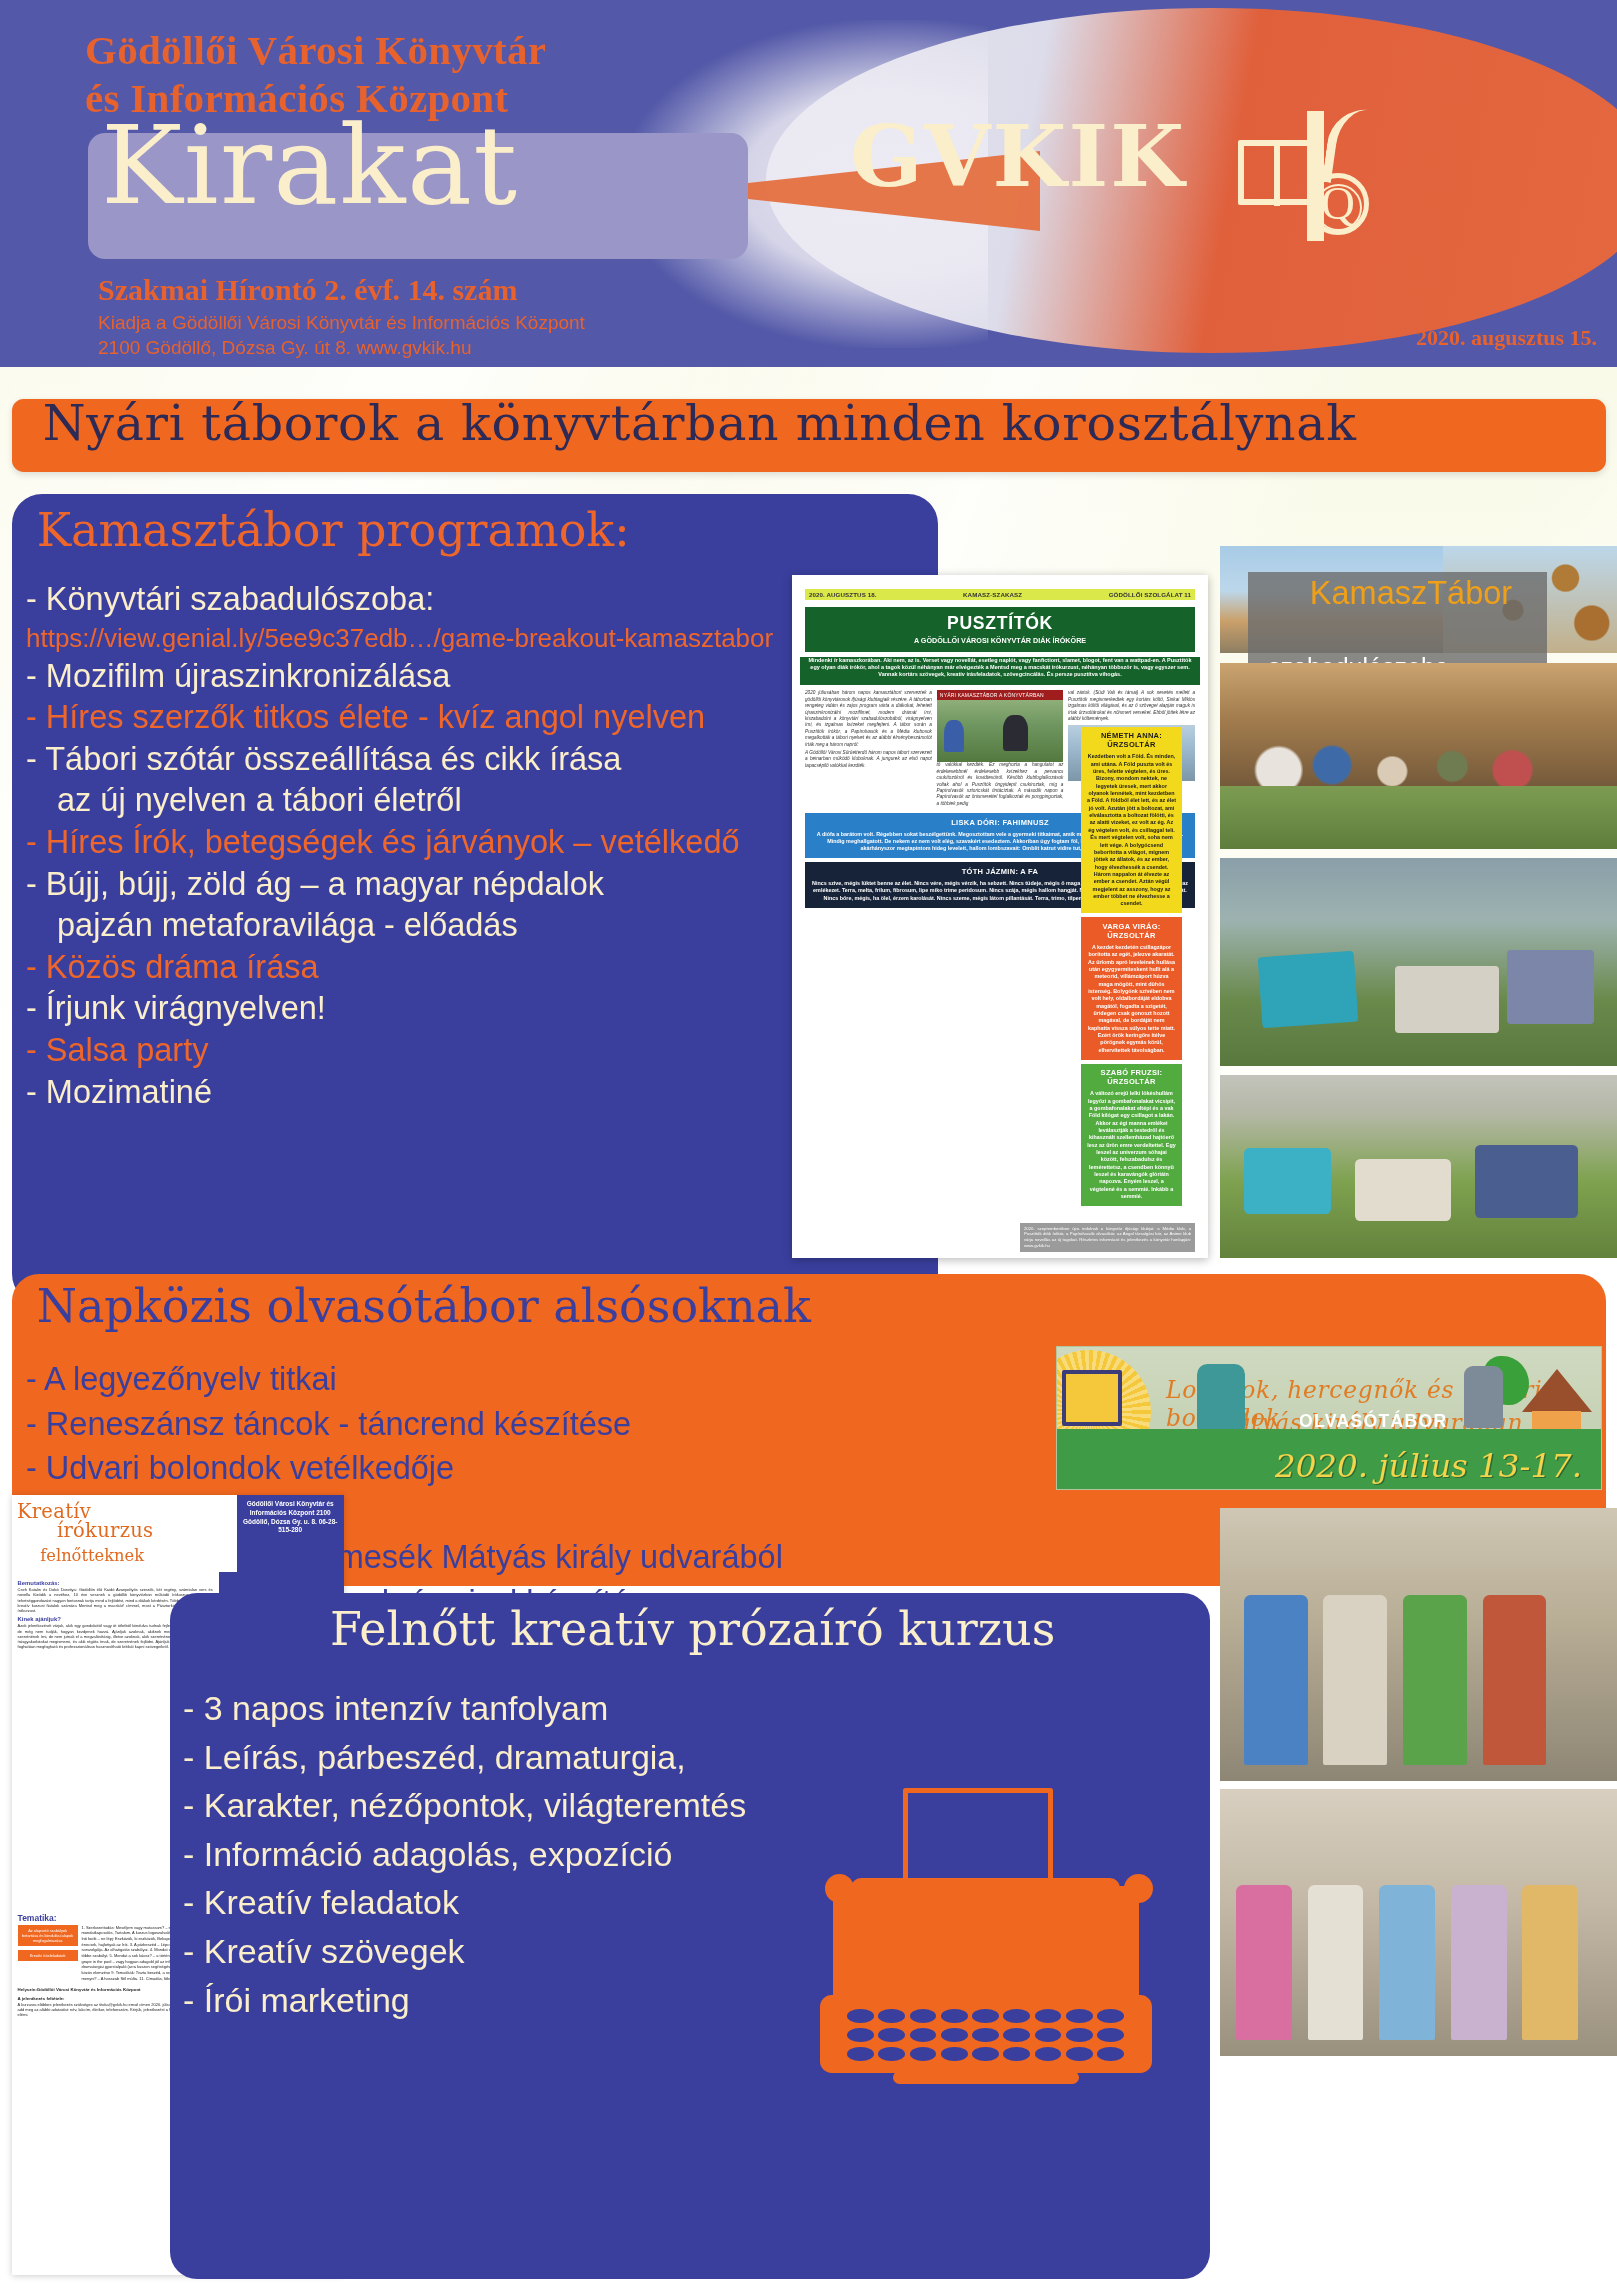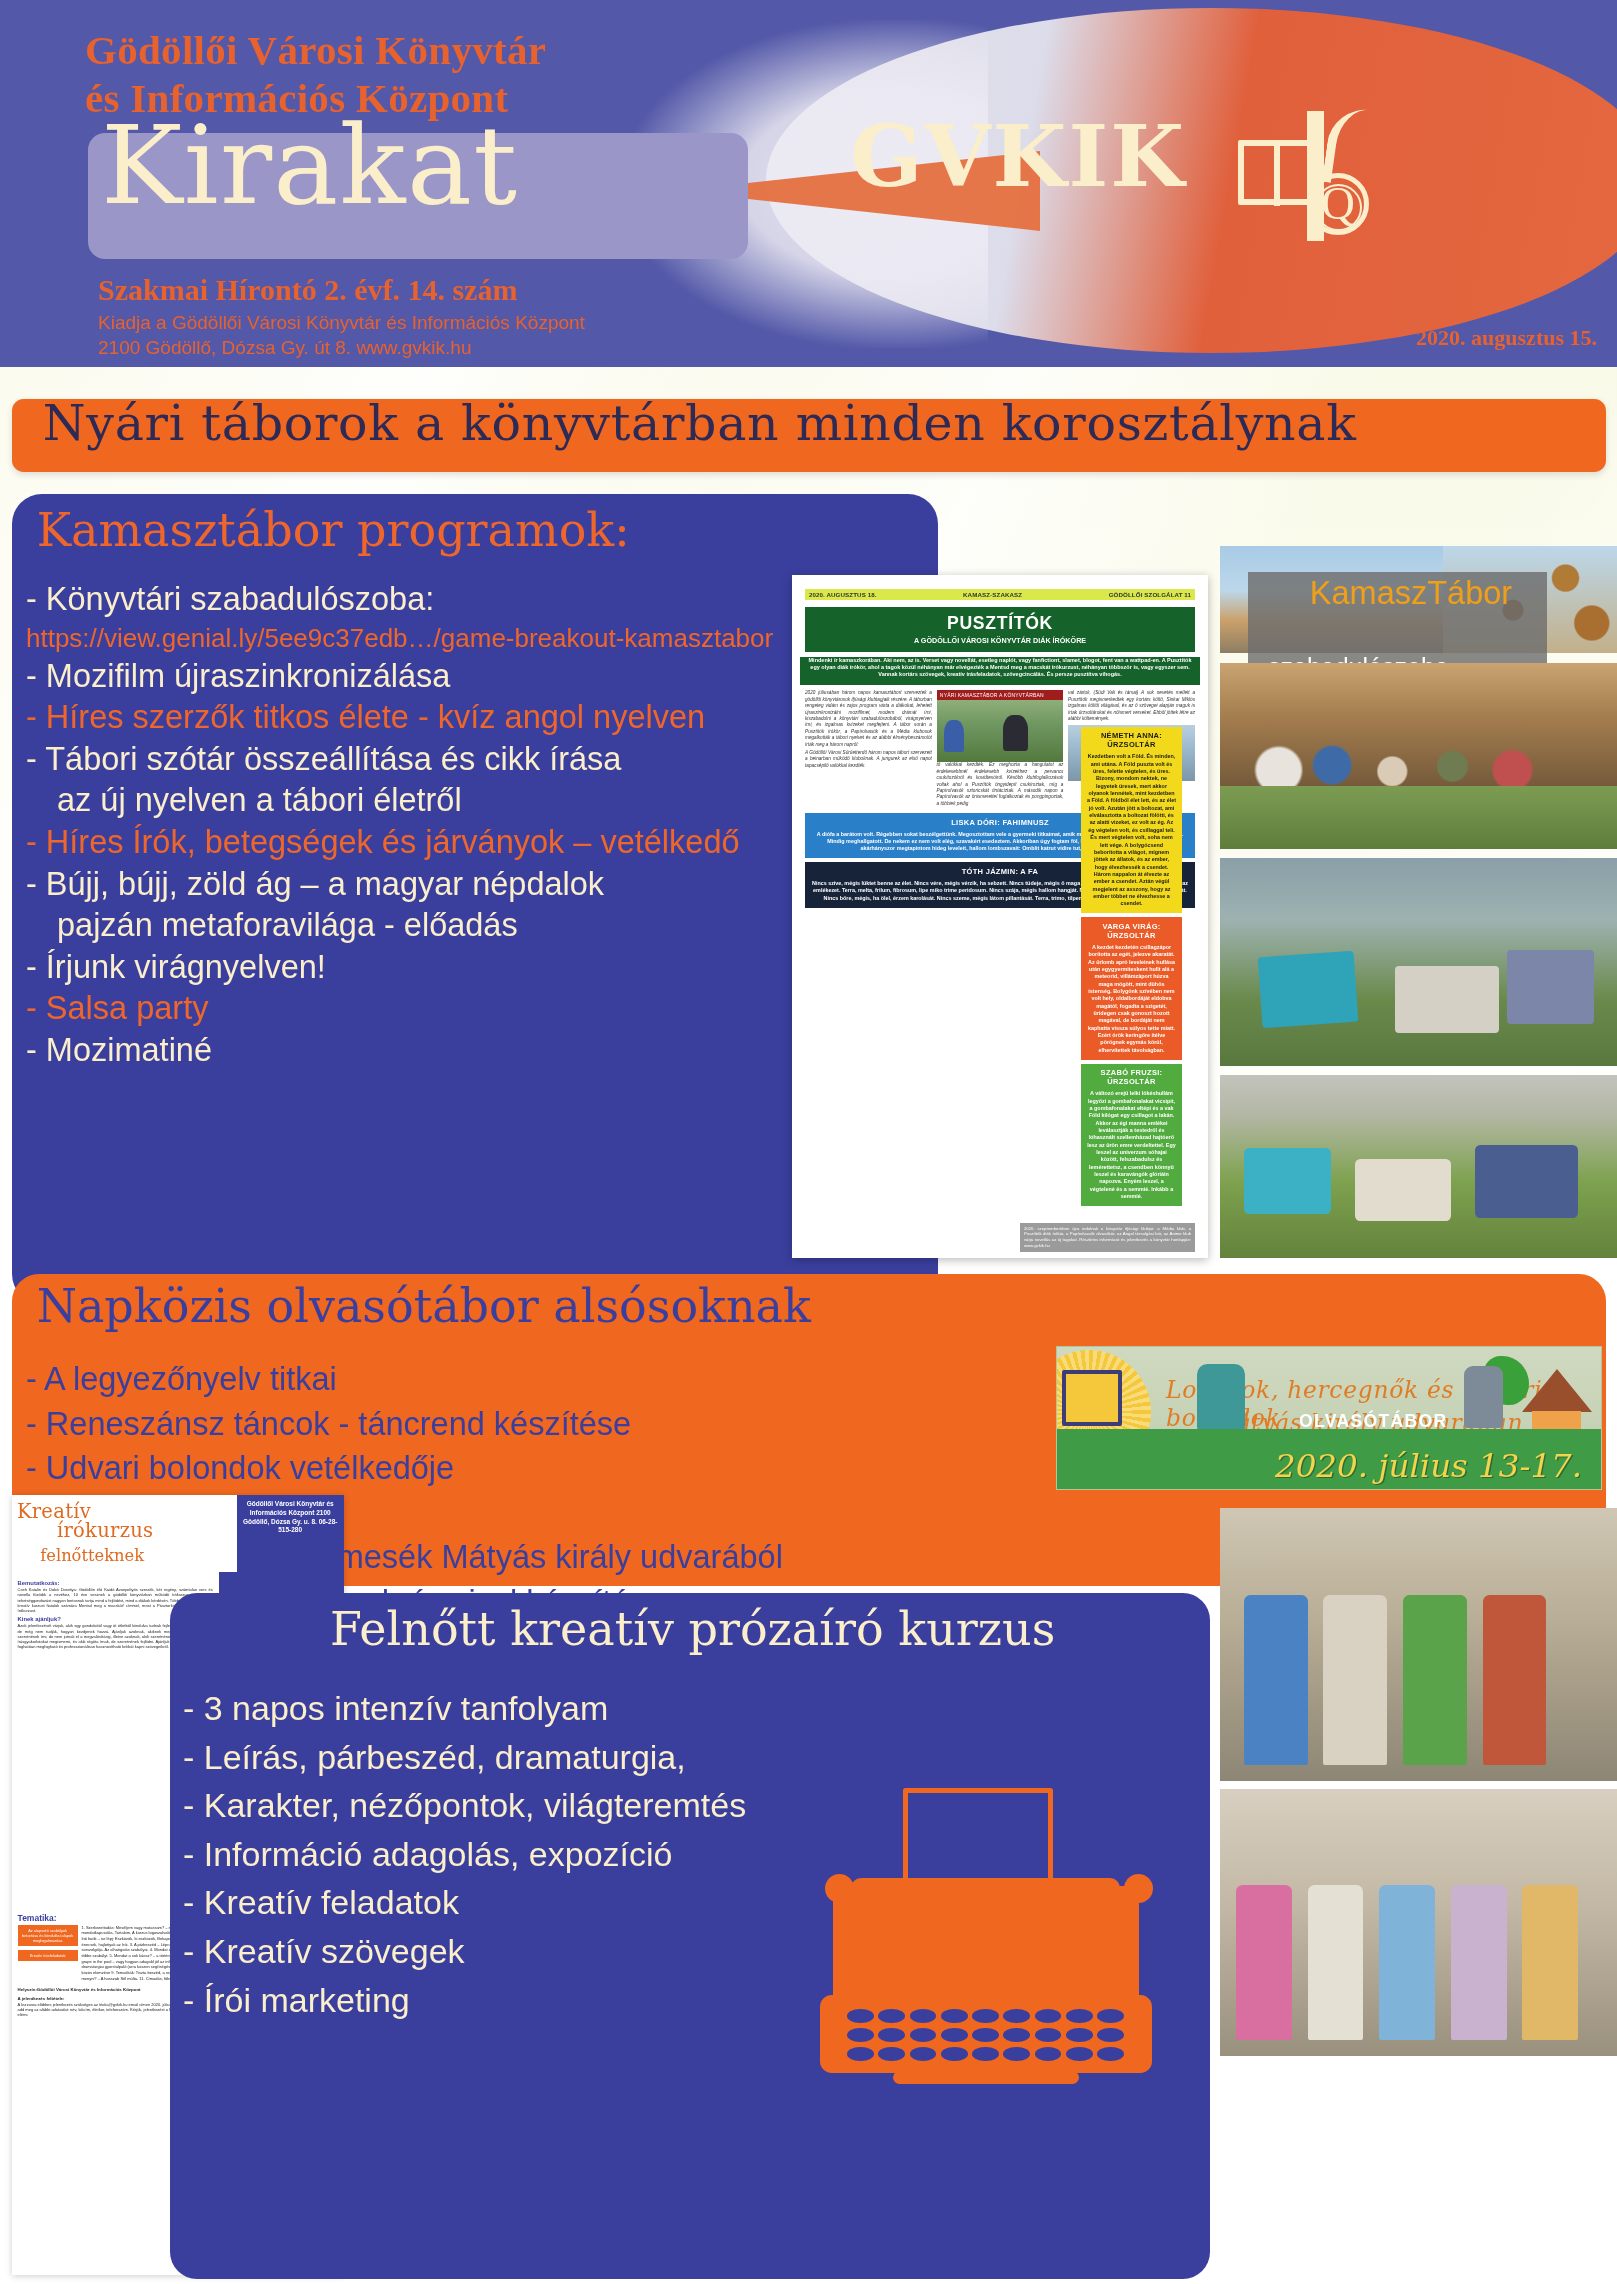--- a/index.html
+++ b/index.html
@@ -519,20 +519,21 @@
   <div class="p1-list">
     <div class="li">- Könyvtári szabadulószoba:</div>
     <div class="li-url">https://view.genial.ly/5ee9c37edb…/game-breakout-kamasztabor</div>
     <div class="li">- Mozifilm újraszinkronizálása</div>
     <div class="li or">- Híres szerzők titkos élete - kvíz angol nyelven</div>
     <div class="li">- Tábori szótár összeállítása és cikk írása</div>
     <div class="li cont">az új nyelven a tábori életről</div>
     <div class="li or">- Híres Írók, betegségek és járványok – vetélkedő</div>
     <div class="li">- Bújj, bújj, zöld ág – a magyar népdalok</div>
     <div class="li cont">pajzán metaforavilága - előadás</div>
+    <div class="li or">- Közös dráma írása</div>
     <div class="li">- Írjunk virágnyelven!</div>
     <div class="li or">- Salsa party</div>
     <div class="li">- Mozimatiné</div>
   </div>
 </div>
 
 <div class="news">
   <div class="news-top">
     <span>2020. AUGUSZTUS 18.</span>
     <span class="mid">KAMASZ-SZAKASZ</span>

